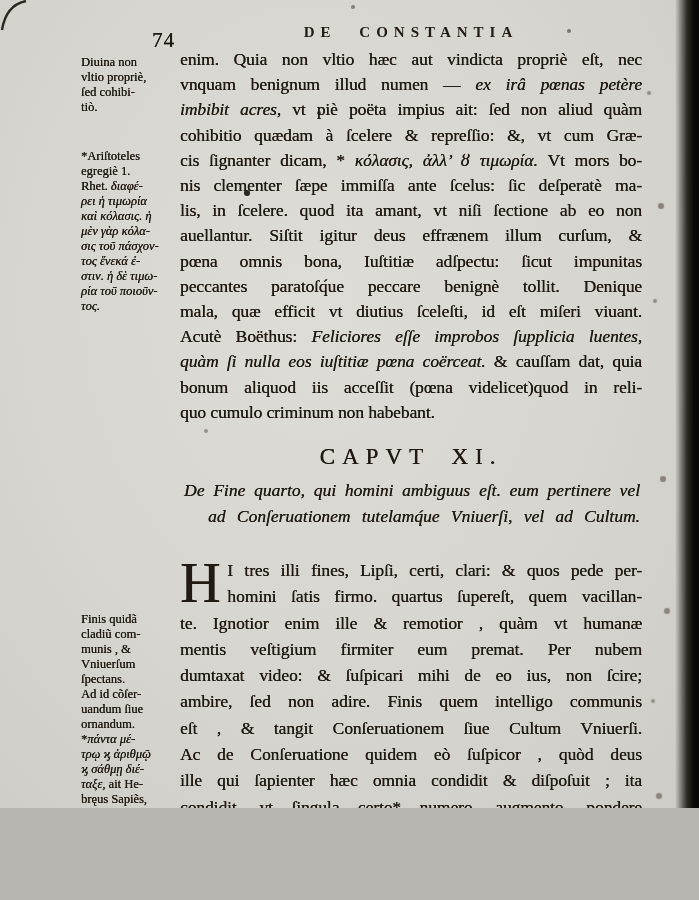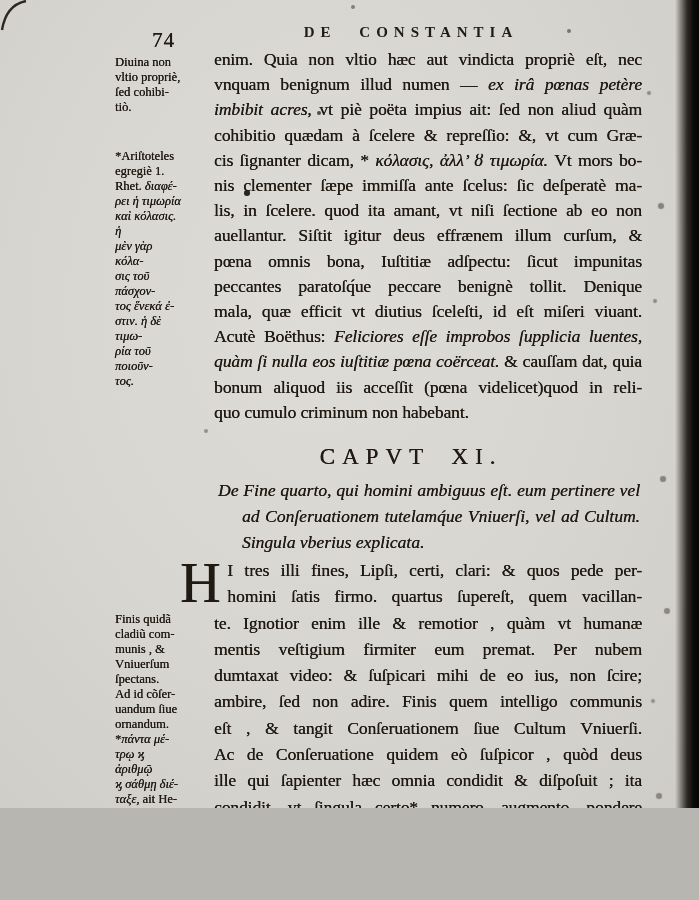--- a/index.html
+++ b/index.html
@@ -3,21 +3,21 @@
 <meta charset="utf-8">
 <style>
   html,body{margin:0;padding:0;background:#b8b6b0;}
   .scan{
     position:relative;width:699px;height:808px;overflow:hidden;
     background:radial-gradient(ellipse at 45% 38%, #dedcd6 0%, #d7d5cf 55%, #ceccc6 100%);
     font-family:"Liberation Serif","DejaVu Serif",serif;
     color:#201a12;
   }
   
-  .bl{text-align:justify;text-align-last:justify;margin-left:34px;}
+  .bl{text-align:justify;text-align-last:justify;}
   .bl.last{text-align-last:left;}
   .bl.right{text-align:right;text-align-last:right;}
   .seg-r{font-style:normal;}
   .seg-i,.seg-g{font-style:italic;}
   .para{position:absolute;left:180px;width:462px;font-size:17.5px;letter-spacing:-0.1px;
         text-shadow:0.25px 0 0 currentColor;}
   .p1{top:47px;line-height:25.2px;}
   .p2{top:557px;line-height:26.3px;}
   .dropcap{float:left;font-size:56px;line-height:48px;padding:2px 7px 0 0;text-shadow:0.4px 0 0 currentColor;}
   .mnote{position:absolute;left:81px;width:102px;font-size:12.5px;line-height:15px;
@@ -126,21 +126,20 @@
       <div class="bl"><span class="seg-i">quàm ſi nulla eos iuſtitiæ pœna coërceat.</span><span class="seg-r"> &amp; cauſſam dat, quia</span></div>
       <div class="bl"><span class="seg-r">bonum aliquod iis acceſſit (pœna videlicet)quod in reli-</span></div>
       <div class="bl last"><span class="seg-r">quo cumulo criminum non habebant.</span></div>
     </div>
 
   <div class="chaphead">CAPVT XI.</div>
 
   <div class="argument">
       <div class="bl"><span class="seg-i">De Fine quarto, qui homini ambiguus eſt. eum pertinere vel</span></div>
       <div class="bl" style="padding-left: 24px;"><span class="seg-i">ad Conſeruationem tutelamq́ue Vniuerſi, vel ad Cultum.</span></div>
-      <div class="bl last" style="padding-left: 24px;"><span class="seg-i">Singula vberius explicata.</span></div>
     </div>
 
   <div class="para p2">
     <span class="dropcap">H</span>
   <div class="bl"><span class="seg-r">I tres illi fines, Lipſi, certi, clari:  &amp; quos pede per-</span></div>
       <div class="bl"><span class="seg-r">homini ſatis firmo. quartus ſupereſt, quem vacillan-</span></div>
       <div class="bl"><span class="seg-r">te. Ignotior enim ille &amp; remotior , quàm vt humanæ</span></div>
       <div class="bl"><span class="seg-r">mentis veſtigium firmiter eum premat.  Per nubem</span></div>
       <div class="bl"><span class="seg-r">dumtaxat video:  &amp; ſuſpicari mihi de eo ius,  non ſcire;</span></div>
       <div class="bl"><span class="seg-r">ambire, ſed non adire. Finis quem intelligo communis</span></div>

